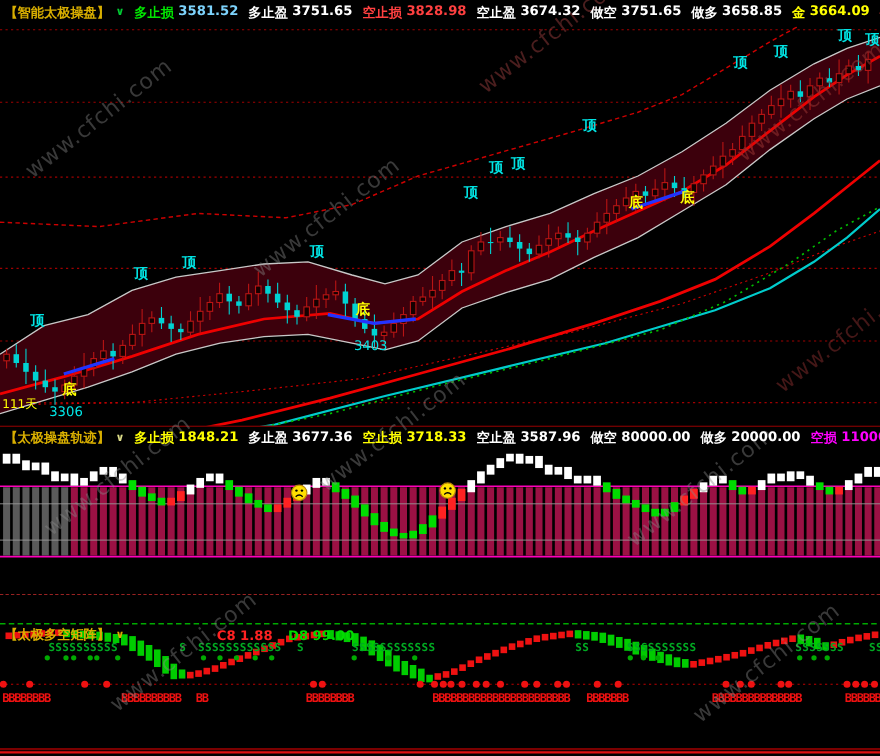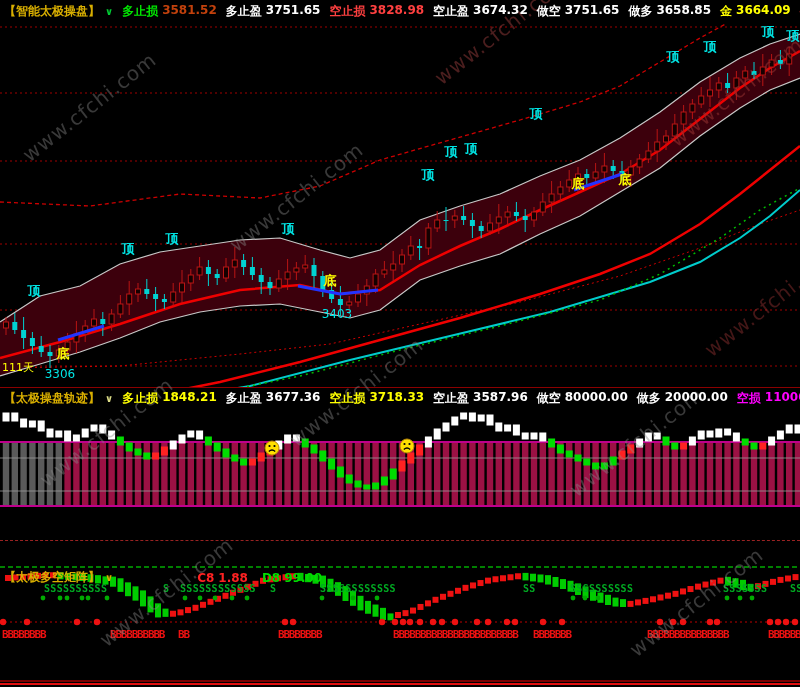--- a/index.html
+++ b/index.html
@@ -28,21 +28,21 @@
 <body>
 
 <div id="root">
 
   <div class="hdr" id="hdr-top">
     <span class="ttl">【智能太极操盘】</span>
     <span class="chev" style="color: rgb(0, 204, 51);">∨</span>
     <span class="items" style="display:flex;gap:9px">
         <span class="item">
           <span style="color: rgb(0, 230, 0);">多止损</span>
-          <span style="color: #c2410c;">3581.52</span>
+          <span style="color: #7dd3fc;">3581.52</span>
         </span>
         <span class="item">
           <span style="color: rgb(255, 255, 255);">多止盈</span>
           <span style="color: rgb(255, 255, 255);">3751.65</span>
         </span>
         <span class="item">
           <span style="color: rgb(255, 64, 64);">空止损</span>
           <span style="color: rgb(255, 64, 64);">3828.98</span>
         </span>
         <span class="item">

